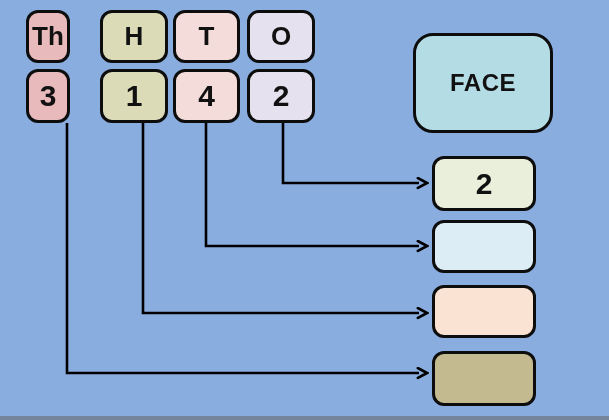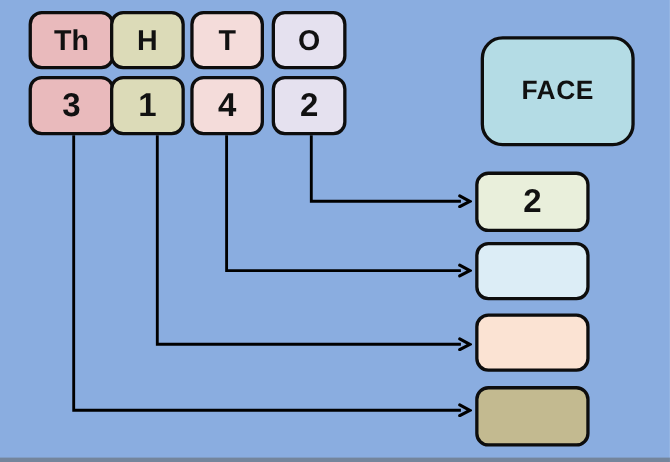--- a/index.html
+++ b/index.html
@@ -21,21 +21,21 @@
     justify-content: center;
     font-weight: 700;
     color: #111;
     box-sizing: border-box;
   }
 
   .place-header { font-size: 26px; }
   .digit-box    { font-size: 30px; }
 
   
-  .col-0 { left: 26px;  width: 78px; }
+  .col-0 { left: 26px;  width: 44px; }
   .col-1 { left: 100px; width: 68px; }
   .col-2 { left: 173px; width: 67px; }
   .col-3 { left: 247px; width: 68px; }
   .row-header { top: 10px; height: 53px; }
   .row-digit  { top: 69px; height: 54px; }
 
   .face-value-box {
     left: 413px; top: 33px; width: 140px; height: 100px;
     border-radius: 20px;
     flex-direction: column;
@@ -88,21 +88,21 @@
   <div class="box place-header row-header col-0" style="background-color: rgb(233, 186, 188);">Th</div>
   <div class="box place-header row-header col-1" style="background-color: rgb(220, 219, 184);">H</div>
   <div class="box place-header row-header col-2" style="background-color: rgb(244, 220, 218);">T</div>
   <div class="box place-header row-header col-3" style="background-color: rgb(229, 225, 239);">O</div>
 
   <div class="box digit-box row-digit col-0" style="background-color: rgb(233, 186, 188);">3</div>
   <div class="box digit-box row-digit col-1" style="background-color: rgb(220, 219, 184);">1</div>
   <div class="box digit-box row-digit col-2" style="background-color: rgb(244, 220, 218);">4</div>
   <div class="box digit-box row-digit col-3" style="background-color: rgb(229, 225, 239);">2</div>
 
-  <div class="box face-value-box" style="background-color: rgb(180, 220, 229); margin-left: 24px;">
+  <div class="box face-value-box" style="background-color: rgb(180, 220, 229);">
     <div>FACE</div>
   </div>
 
   <div class="box answer-box answer-0" style="background-color: rgb(233, 239, 219);">2</div>
   <div class="box answer-box answer-1" style="background-color: rgb(220, 237, 246);"></div>
   <div class="box answer-box answer-2" style="background-color: rgb(251, 227, 211);"></div>
   <div class="box answer-box answer-3" style="background-color: rgb(195, 186, 144);"></div>
 
   <div class="bottom-edge" style="background-color: rgb(116, 133, 156);"></div>
 </div>

